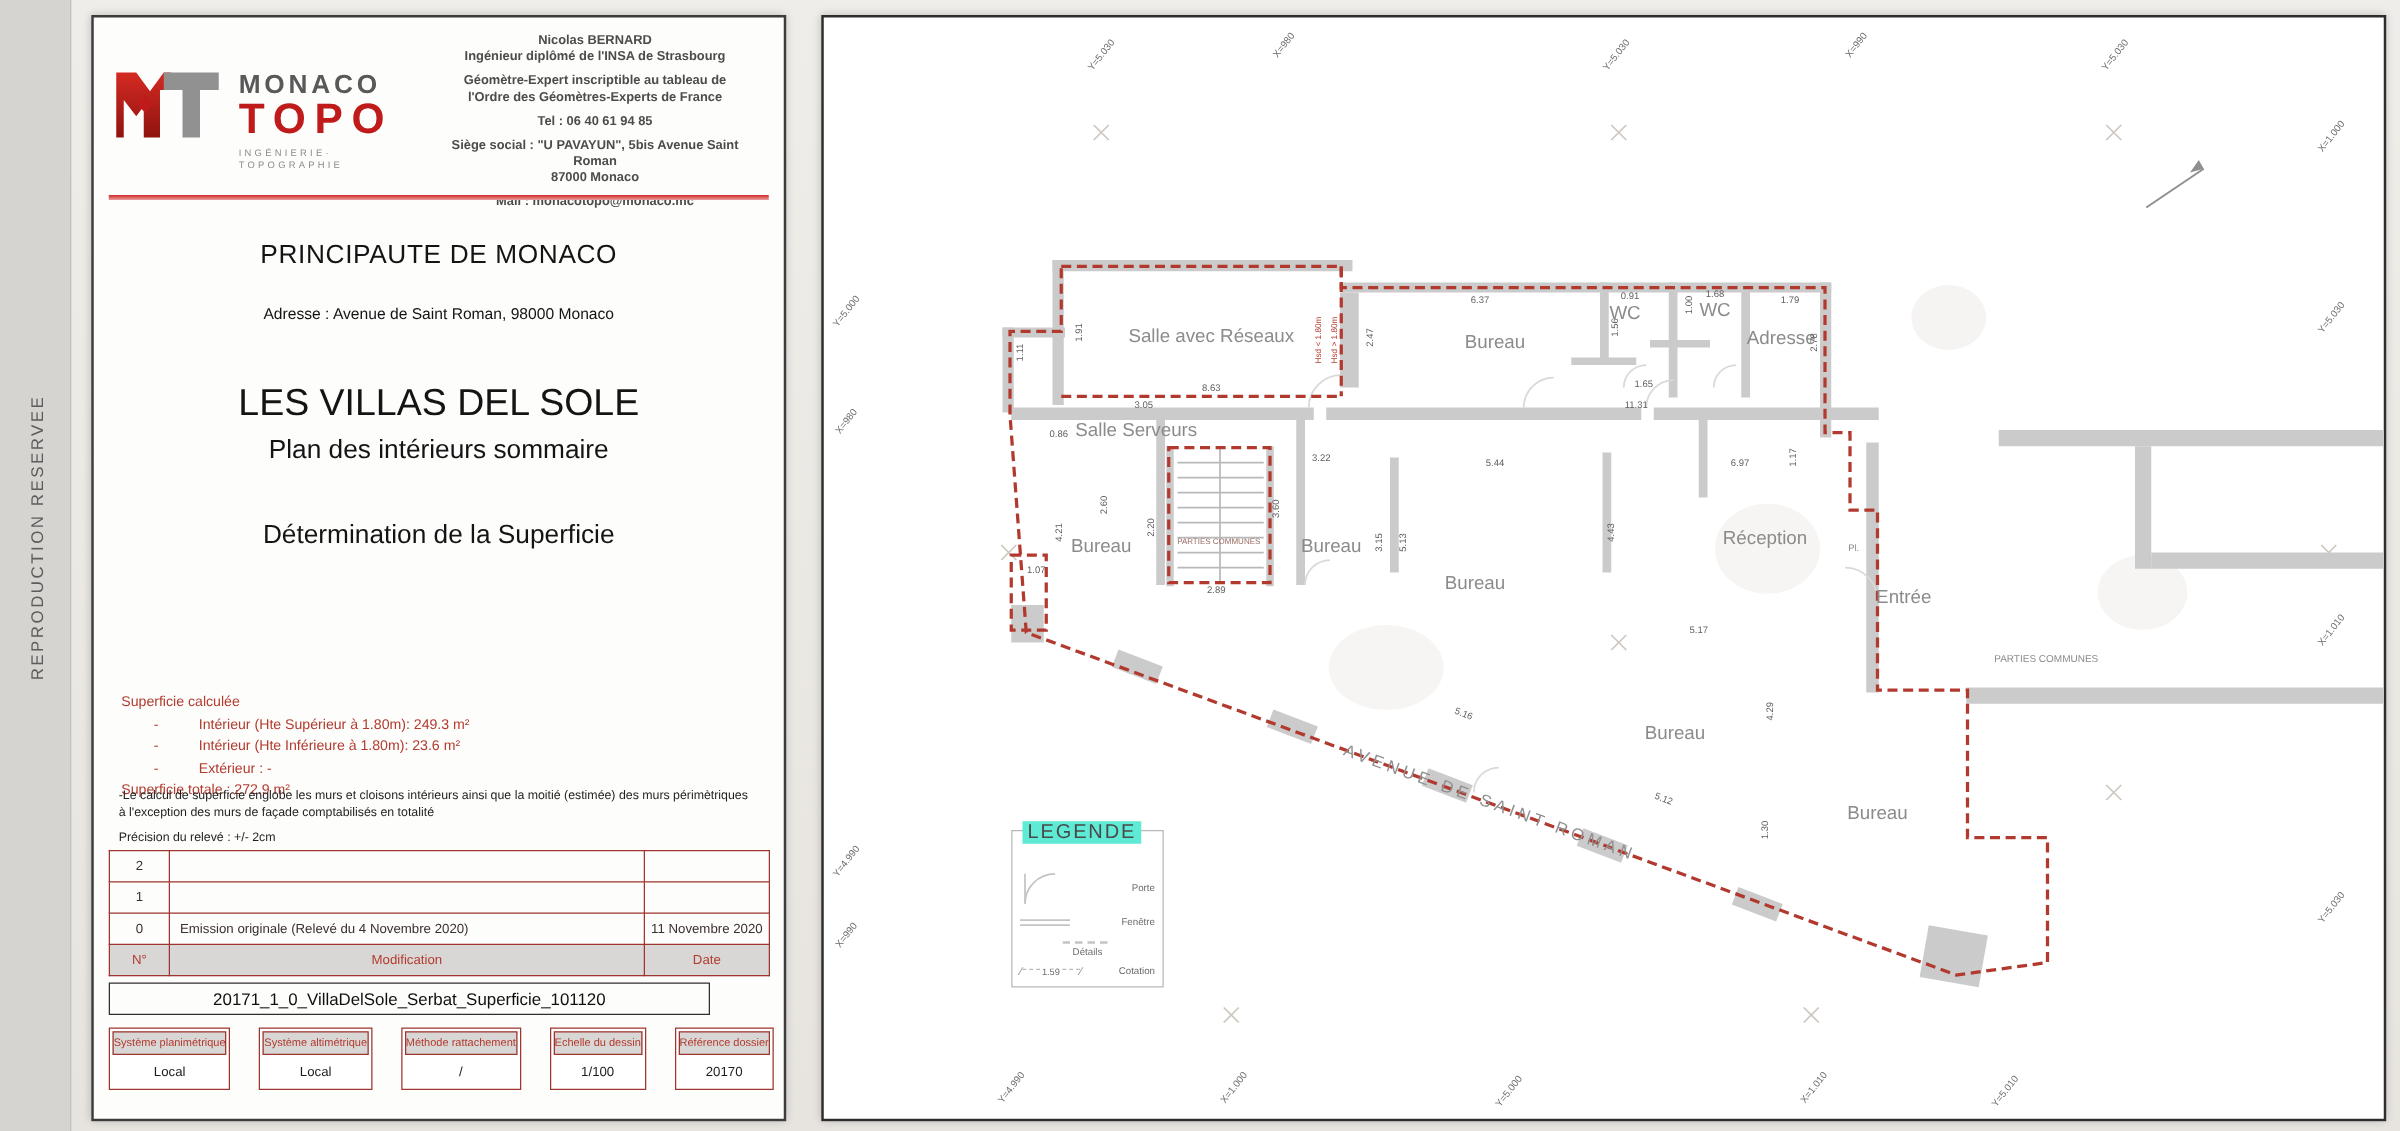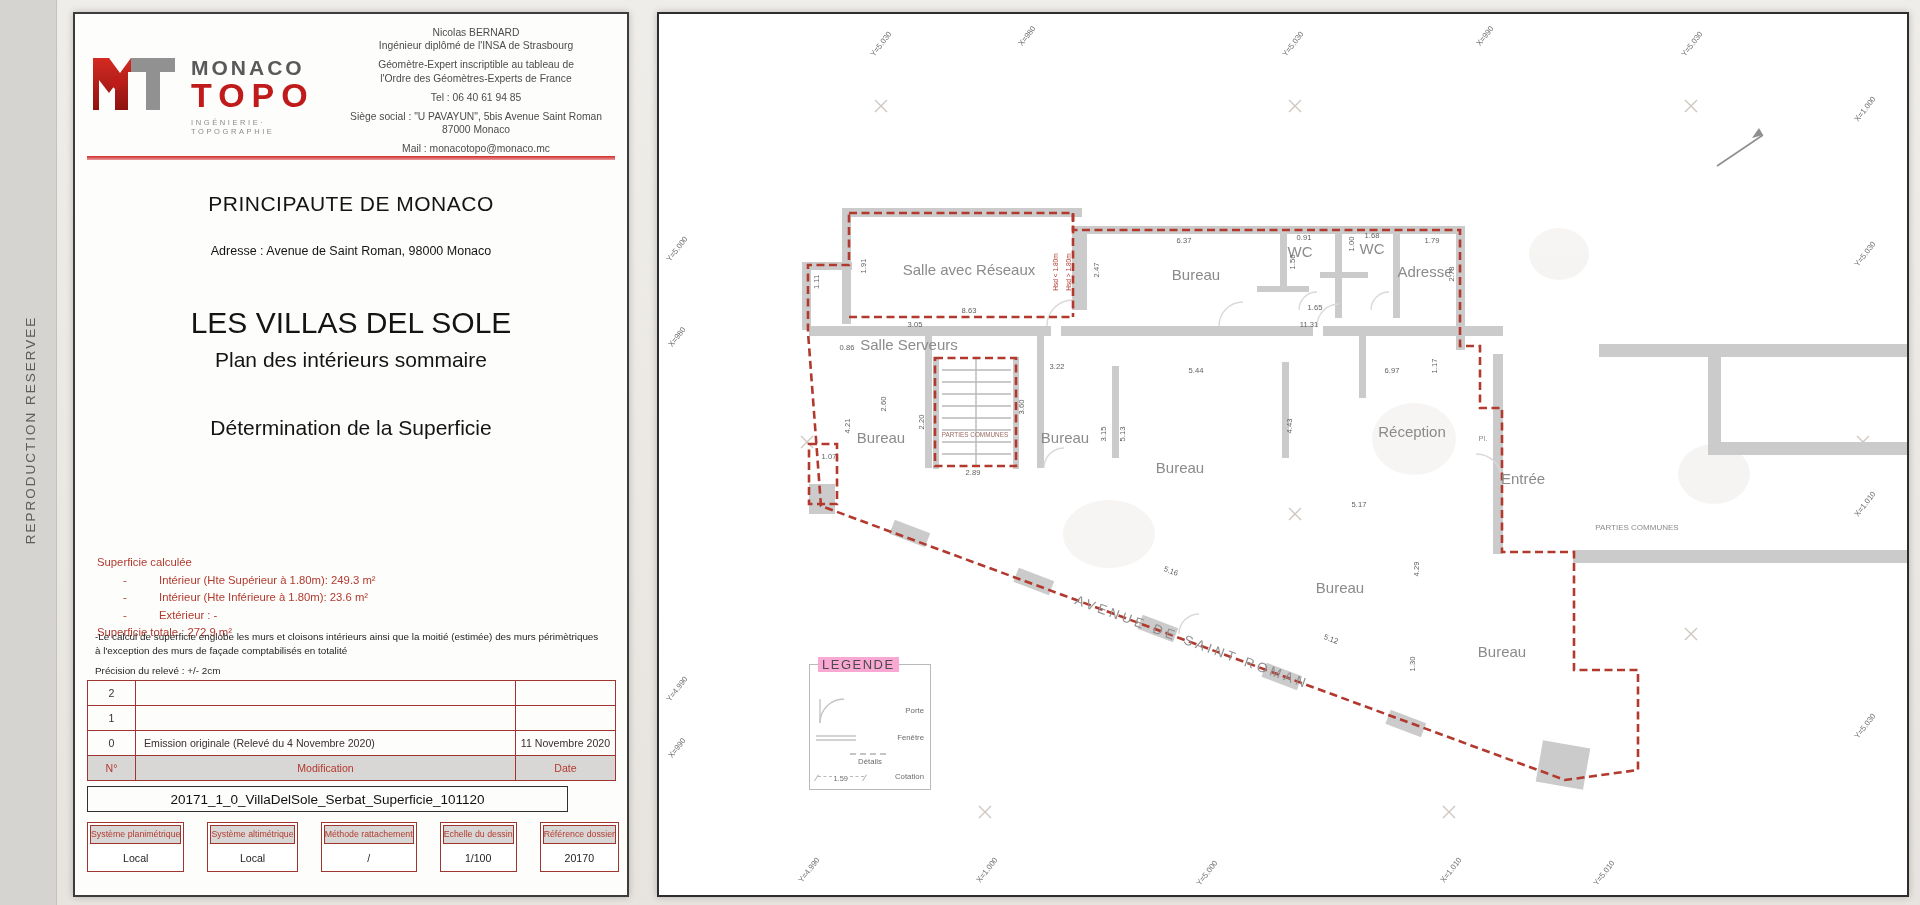--- a/index.html
+++ b/index.html
@@ -15,21 +15,21 @@
   
   .sheet{position:absolute;top:12px;background:#fff;box-shadow:0 0 7px rgba(0,0,0,.22);}
   .sheet-left{left:73px;width:552px;height:881px;border:2px solid #3c3c3c;background:#fdfdfc;}
   .sheet-right{left:657px;width:1248px;height:881px;border:2px solid #2d2d2d;}
   .abs{position:absolute;}
   
   .logo-wrap{position:absolute;left:12px;top:26px;width:240px;height:110px;}
   .brand-top{position:absolute;left:104px;top:16px;font-size:21px;font-weight:bold;letter-spacing:3px;color:#595959;}
   .brand-bottom{position:absolute;left:104px;top:36px;font-size:34px;font-weight:bold;letter-spacing:7px;color:#c01b1b;}
   .brand-tag{position:absolute;left:104px;top:78px;font-size:7.5px;letter-spacing:2.6px;color:#8b8b8b;}
-  .contact{position:absolute;left:270px;top:12px;width:262px;text-align:center;font-size:10.3px;color:#4c4c4c;line-height:1.28;}
+  .contact{position:absolute;left:270px;top:12px;width:262px;text-align:center;font-size:10.3px;color:#4c4c4c;line-height:1.28;font-weight:bold;}
   .contact .grp{margin-bottom:6px;}
   .red-rule{position:absolute;left:12px;right:12px;top:142px;height:4px;background:linear-gradient(#cf2b2b,#eb9c9c);}
   .center-line{position:absolute;left:0;right:0;text-align:center;color:#141414;}
   .country{top:178px;font-size:21px;letter-spacing:.5px;}
   .address{top:230px;font-size:12.5px;}
   .project{top:292px;font-size:30px;}
   .subtitle{top:334px;font-size:21px;}
   .subtitle2{top:402px;font-size:21px;}
   .sup-block{position:absolute;left:22px;top:540px;font-size:11.3px;color:#b23a2e;line-height:1.55;}
   .sup-item{padding-left:62px;position:relative;}
@@ -49,21 +49,21 @@
   
   #plan-svg{position:absolute;left:0;top:0;}
   .plabel{position:absolute;transform:translate(-50%,-50%);white-space:nowrap;pointer-events:none;}
   .room{font-size:15px;color:#8b8b8b;}
   .dim{font-size:7.6px;color:#5f5f5f;}
   .grid{font-size:7.8px;color:#6e6e6e;transform:translate(-50%,-50%) rotate(-52deg);}
   .hnote{font-size:6.6px;color:#b23a2e;}
   .street{position:absolute;left:533px;top:628px;transform:translate(-50%,-50%) rotate(20deg);
     font-size:13.5px;letter-spacing:3.5px;color:#8f8f8f;white-space:nowrap;}
   .legend{position:absolute;left:150px;top:650px;width:120px;height:124px;border:1px solid #b9b9b9;background:rgba(255,255,255,.9);}
-  .legend-title{position:absolute;top:-8px;left:8px;background:#f9a8d4;padding:0 4px;font-size:13px;letter-spacing:1.5px;color:#4a4a4a;}
+  .legend-title{position:absolute;top:-8px;left:8px;background:#5eead4;padding:0 4px;font-size:16px;letter-spacing:1.5px;color:#4a4a4a;}
   .lrow{position:absolute;left:6px;right:6px;display:flex;align-items:center;justify-content:space-between;}
   .lrow .llab{font-size:7.8px;color:#6c6c6c;}
   .dashline{display:inline-block;width:14px;border-top:1.5px dashed #b9b9b9;vertical-align:middle;}
   .cotnum{font-size:7.4px;color:#6c6c6c;margin:0 2px;}
   .slash{font-size:9px;color:#8a8a8a;}
 </style>
 </head>
 <body>
 
 <div class="side-strip">

